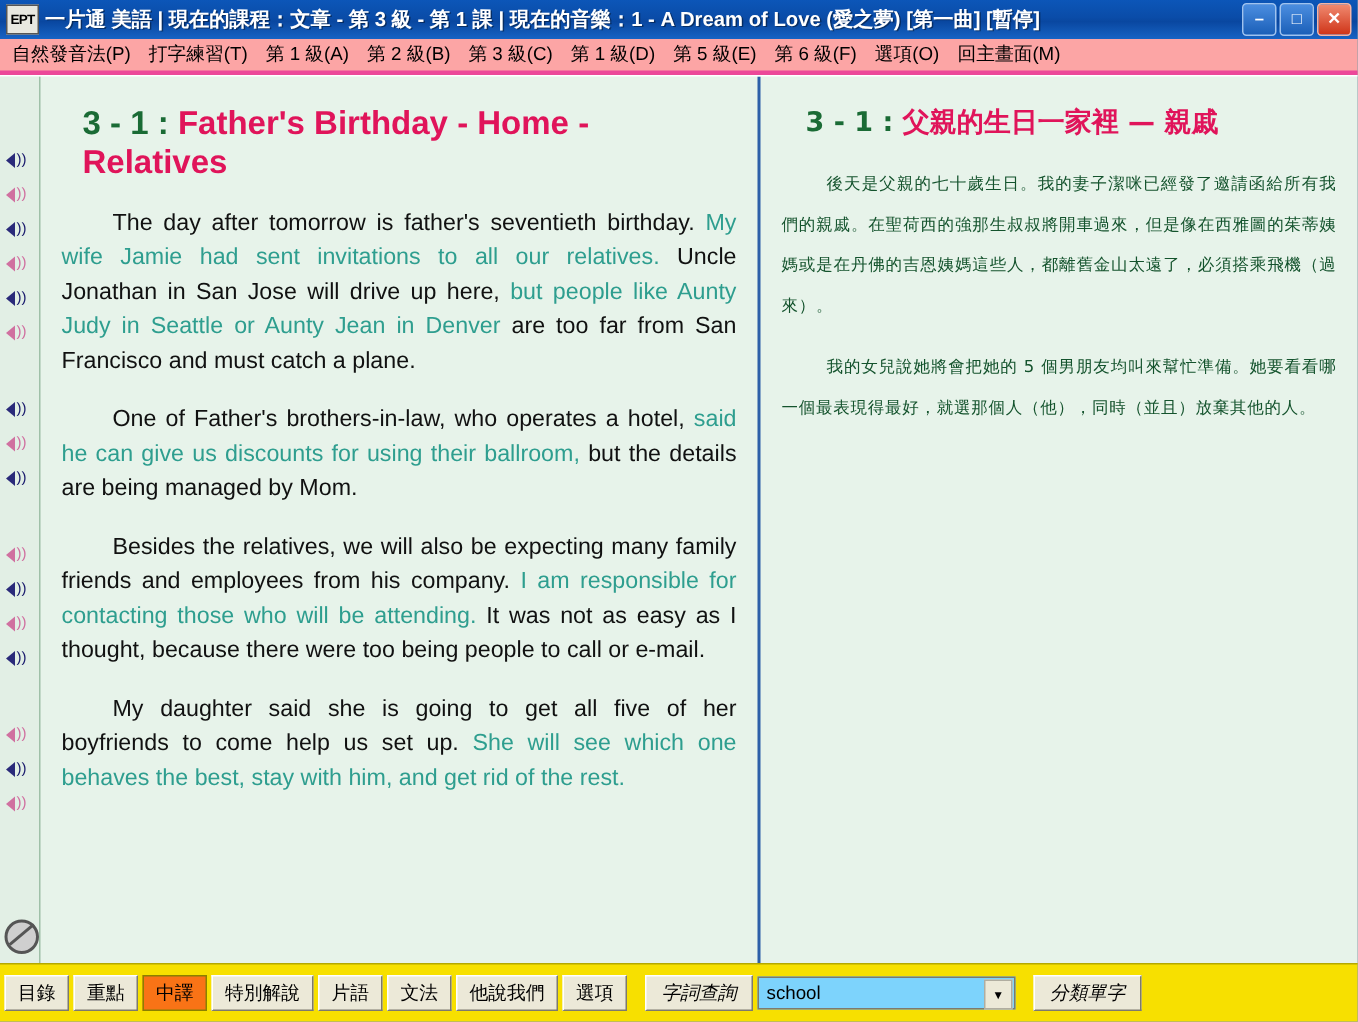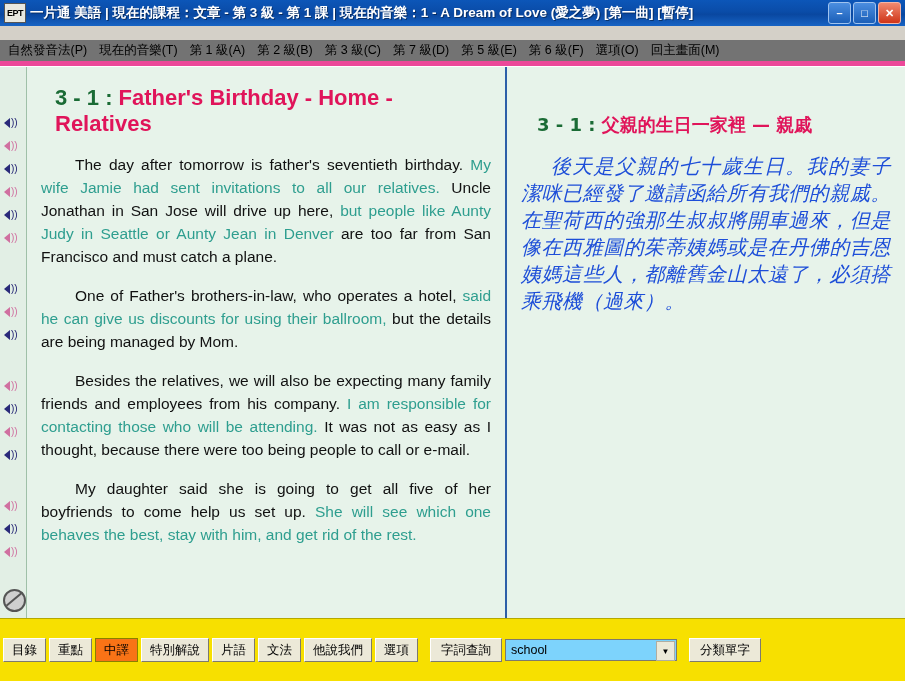--- a/index.html
+++ b/index.html
@@ -75,29 +75,28 @@
     line-height: 1;
   }
   .win-btn.close {
     background: linear-gradient(to bottom, #f08a70, #cf3418);
     border-color: #f5b5a5;
   }
 
   
   .menubar {
     height: 21px;
-    background: #737373;
-    border-bottom: 5px solid #ec4899;
+    background: #fca5a5;
+    border-bottom: 3px solid #ec4899;
     display: flex;
     align-items: center;
     font-size: 12.5px;
     color: #000;
     flex: none;
     padding-left: 2px;
-    margin-top: 14px;
   }
   .menu-item {
     padding: 2px 6px;
     white-space: nowrap;
     line-height: 15px;
   }
 
   
   .main {
     flex: 1;
@@ -171,21 +170,20 @@
     box-sizing: border-box;
     overflow: hidden;
   }
   .col-en {
     width: 480px;
     flex: none;
     border-right: 2px solid #2d5fa8;
   }
   .col-zh {
     flex: 1;
-    margin-top: 28px;
   }
 
   .heading-en {
     font-size: 22px;
     font-weight: bold;
     margin: 4px 0 16px 14px;
   }
   .heading-num { color: #1a6b35; }
   .heading-title { color: #e0145a; }
 
@@ -202,39 +200,38 @@
     font-size: 15.5px;
     line-height: 23px;
     color: #111;
     text-align: justify;
     text-indent: 34px;
     margin: 0 0 16px 0;
   }
   .para-en .hl { color: #2e9e8f; }
 
   .para-zh {
-    font-size: 20px;
+    font-size: 11px;
     line-height: 27px;
-    color: #1d4ed8;
+    color: #14532d;
     text-align: justify;
     text-indent: 30px;
     margin: 0 0 14px 0;
     font-family: "DejaVu Sans", "Liberation Sans", sans-serif;
     letter-spacing: 0.5px;
-    font-style: italic;
   }
 
   
   .bottombar {
     height: 30px;
     background: #f7e000;
     border-top: 1px solid #b5a800;
     display: flex;
     align-items: center;
-    padding: 16px 3px;
+    padding: 4px 3px;
     gap: 3px;
     flex: none;
   }
   .bbtn {
     height: 22px;
     padding: 0 8px;
     background: #ece9d8;
     border: 1px solid #7d7a6e;
     border-top-color: #fff;
     border-left-color: #fff;
@@ -243,21 +240,21 @@
     display: flex;
     align-items: center;
     white-space: nowrap;
     font-family: "DejaVu Sans", "Liberation Sans", sans-serif;
   }
   .bbtn.active {
     background: #f97316;
     border: 1px solid #8a8000;
     font-weight: normal;
   }
-  .bbtn.wide { padding: 0 10px; }
+  .bbtn.wide { padding: 0 10px; font-style: italic; }
   .spacer-sm { width: 6px; }
   .combo {
     height: 22px;
     width: 172px;
     background: #7dd3fc;
     border: 1px solid #7d7a6e;
     display: flex;
     align-items: center;
     font-size: 12.5px;
     padding-left: 5px;
@@ -287,25 +284,25 @@
     <div class="title-text">一片通 美語 | 現在的課程：文章 - 第 3 級 - 第 1 課 | 現在的音樂：1 - A Dream of Love (愛之夢) [第一曲] [暫停]</div>
     <div class="win-btns">
       <div class="win-btn">–</div>
       <div class="win-btn">□</div>
       <div class="win-btn close">✕</div>
     </div>
   </div>
 
   <div class="menubar">
     <div class="menu-item">自然發音法(P)</div>
-    <div class="menu-item">現在的音樂(T)</div>
+    <div class="menu-item">打字練習(T)</div>
     <div class="menu-item">第 1 級(A)</div>
     <div class="menu-item">第 2 級(B)</div>
     <div class="menu-item">第 3 級(C)</div>
-    <div class="menu-item">第 7 級(D)</div>
+    <div class="menu-item">第 1 級(D)</div>
     <div class="menu-item">第 5 級(E)</div>
     <div class="menu-item">第 6 級(F)</div>
     <div class="menu-item">選項(O)</div>
     <div class="menu-item">回主畫面(M)</div>
   </div>
 
   <div class="main">
 
     <div class="rail">
       <div class="rail-icon" style="margin-top:42px">
@@ -390,20 +387,21 @@
         </div>
     </div>
 
     <div class="col col-zh">
       <div class="heading-zh">
         <span class="num">3 - 1 :</span>
         <span class="tt">父親的生日一家裡 — 親戚</span>
       </div>
       <div id="zh-paras">
           <p class="para-zh">後天是父親的七十歲生日。我的妻子潔咪已經發了邀請函給所有我們的親戚。在聖荷西的強那生叔叔將開車過來，但是像在西雅圖的茱蒂姨媽或是在丹佛的吉恩姨媽這些人，都離舊金山太遠了，必須搭乘飛機（過來）。</p>
+          <p class="para-zh">我的女兒說她將會把她的 5 個男朋友均叫來幫忙準備。她要看看哪一個最表現得最好，就選那個人（他），同時（並且）放棄其他的人。</p>
         </div>
     </div>
   </div>
 
   <div class="bottombar">
     <div class="bbtn">目錄</div>
     <div class="bbtn">重點</div>
     <div class="bbtn active">中譯</div>
     <div class="bbtn">特別解說</div>
     <div class="bbtn">片語</div>

